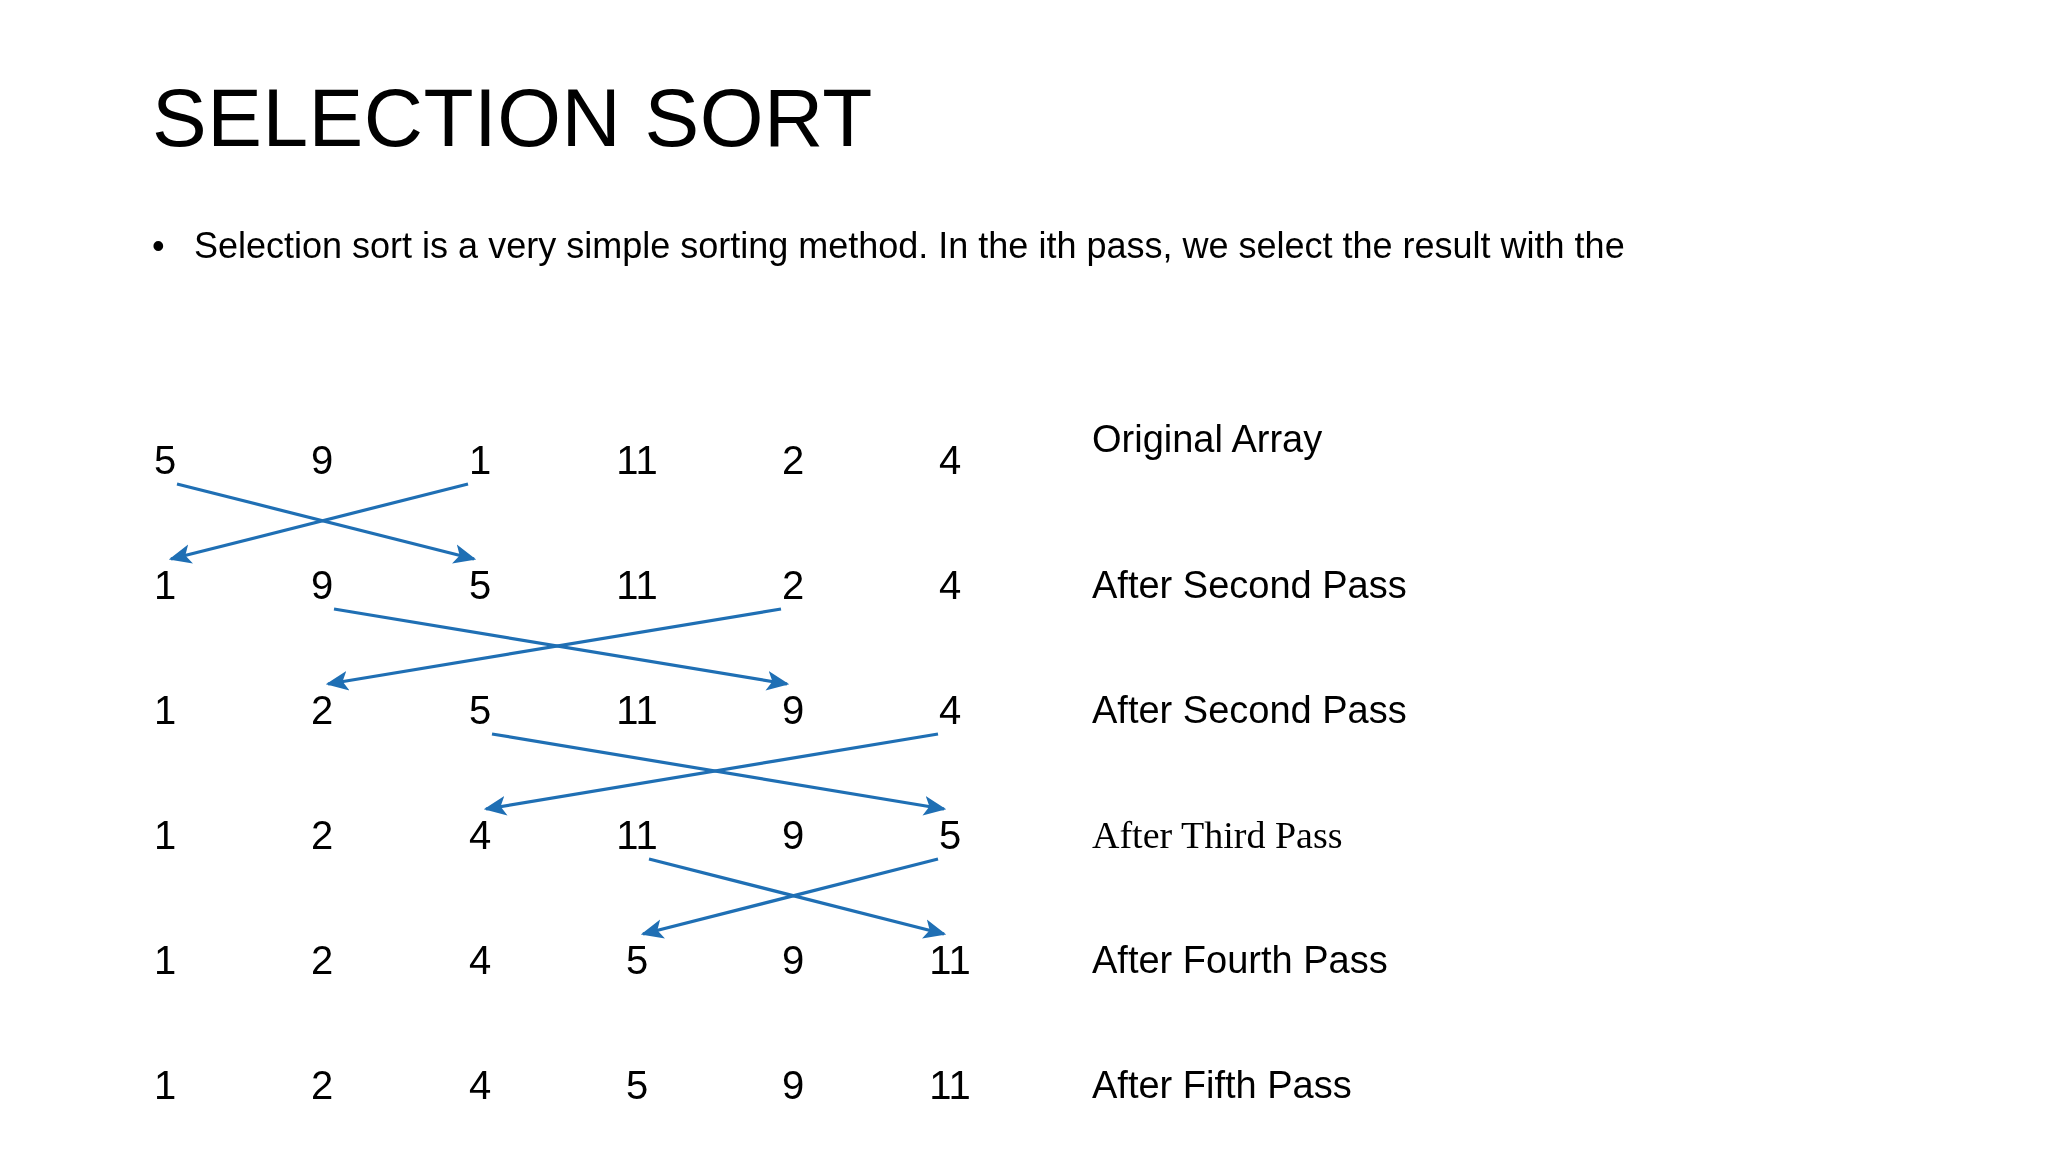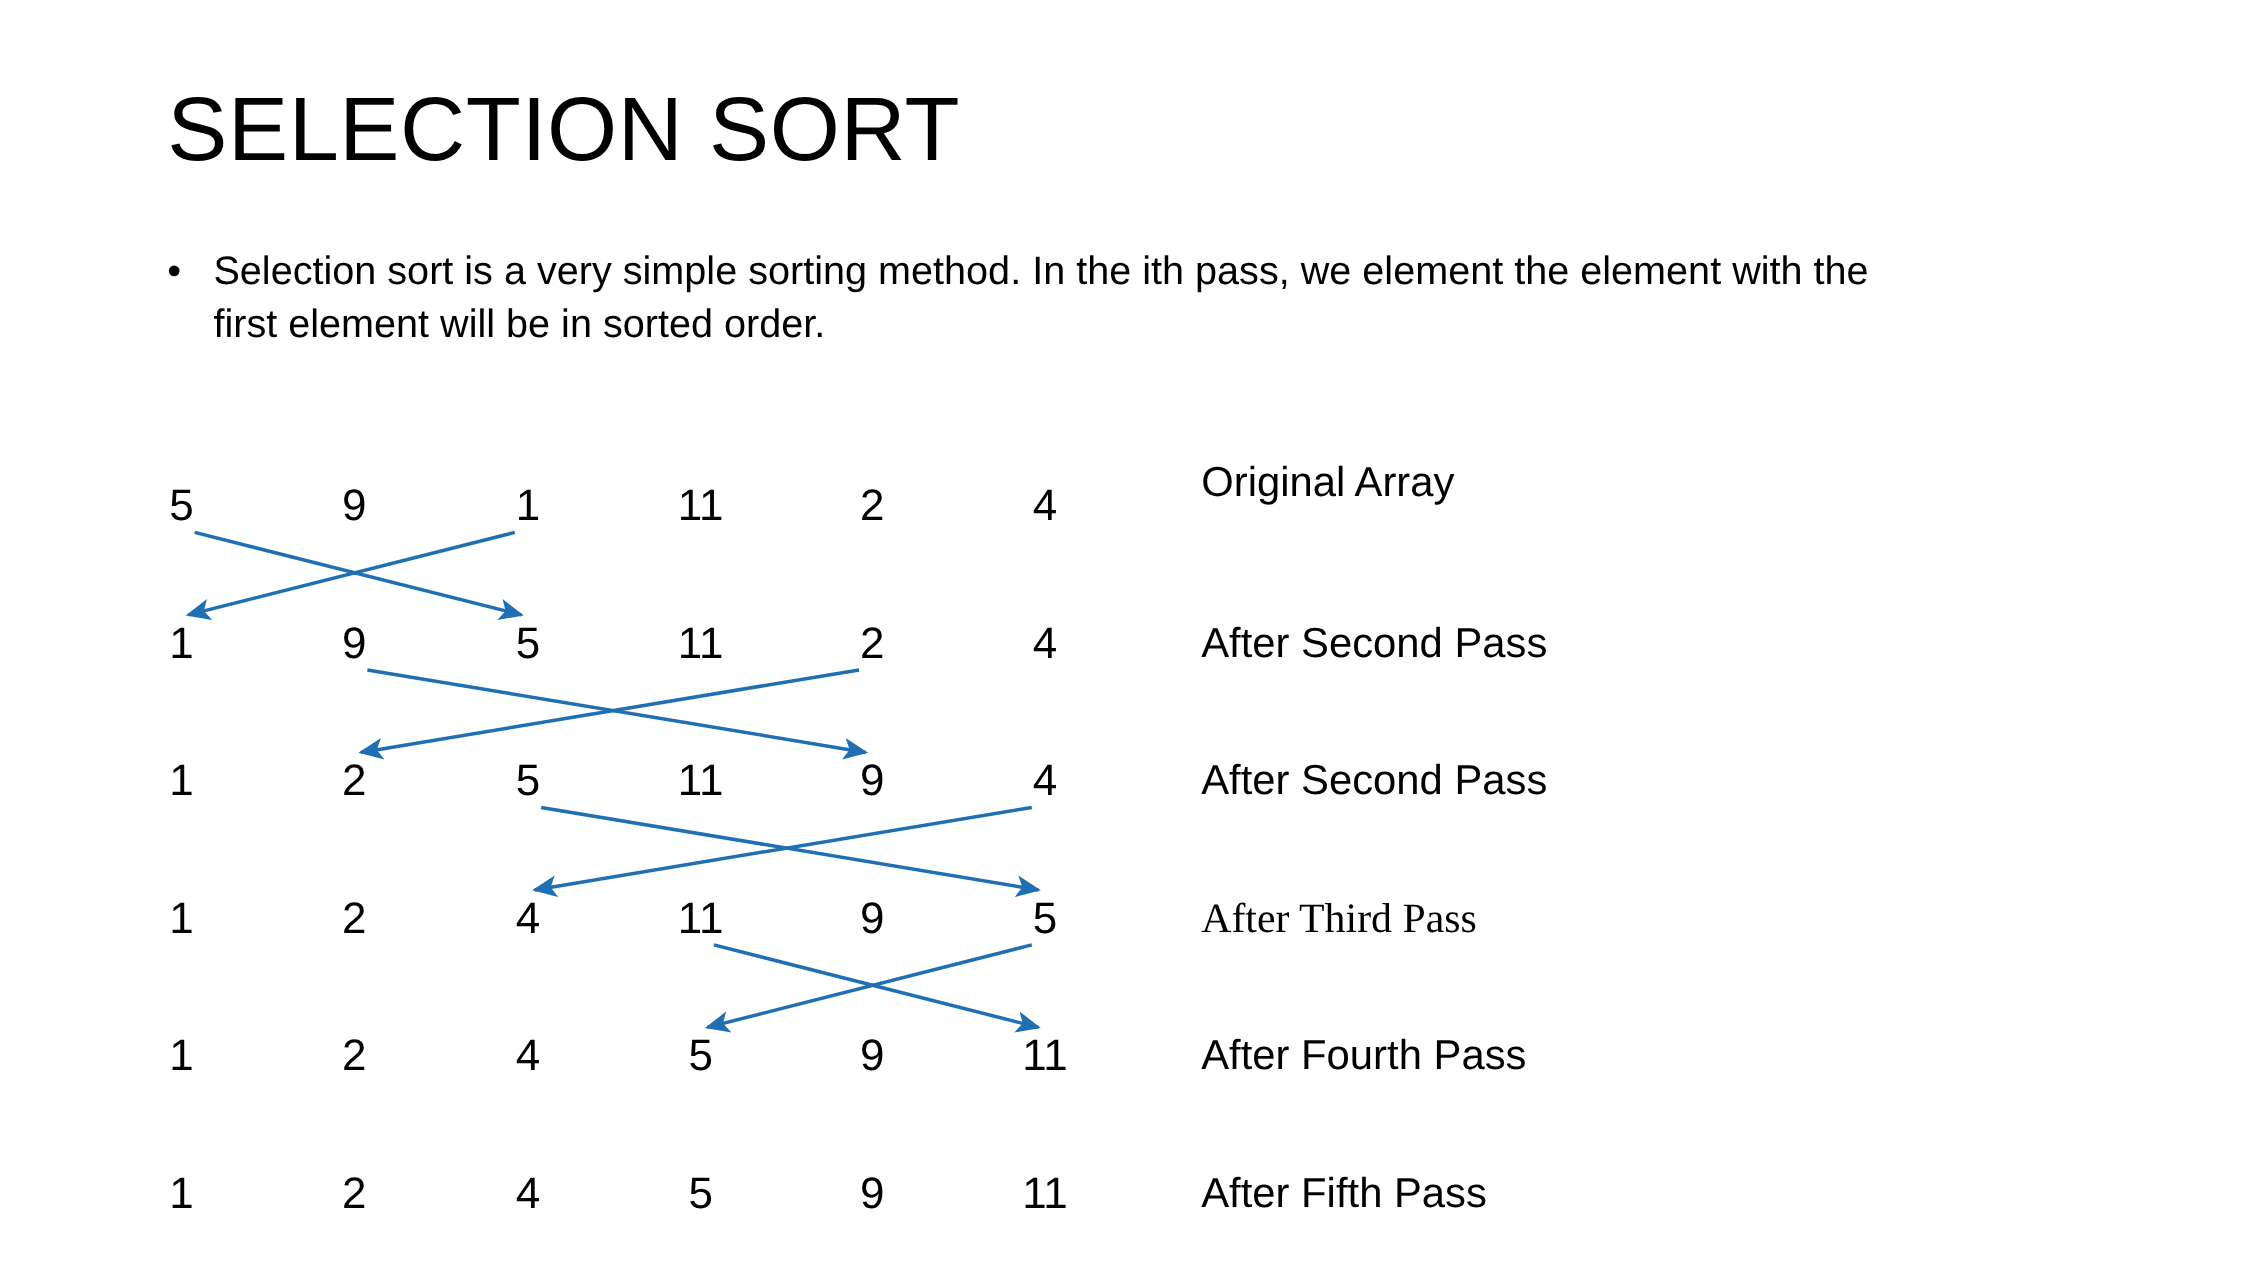--- a/index.html
+++ b/index.html
@@ -84,25 +84,21 @@
 </head>
 <body>
 
 <div class="slide">
 
   <div id="slide-title">SELECTION SORT</div>
 
   <div id="bullet-block">
     <div class="bullet-row">
       <span class="bullet-mark">•</span>
-      <span class="bullet-text">Selection sort is a very simple sorting method. In the ith pass, we element the element with the</span>
-    </div>
-    <div class="bullet-row">
-      <span class="bullet-mark"></span>
-      <span class="bullet-text">first element will be in sorted order.</span>
+      <span class="bullet-text">Selection sort is a very simple sorting method. In the ith pass, we select the result with the</span>
     </div>
   </div>
 
   <div id="array-diagram">
     <svg id="arrow-layer" viewBox="0 0 2048 1152" xmlns="http://www.w3.org/2000/svg">
         <defs>
           <marker id="ah" viewBox="0 0 10 10" refX="9" refY="5" markerWidth="7" markerHeight="7" orient="auto-start-reverse" markerUnits="strokeWidth">
             <path d="M 0 0.6 L 10 5 L 0 9.4 L 2.4 5 Z" fill="#1f6fb4"></path>
           </marker>
         </defs>

